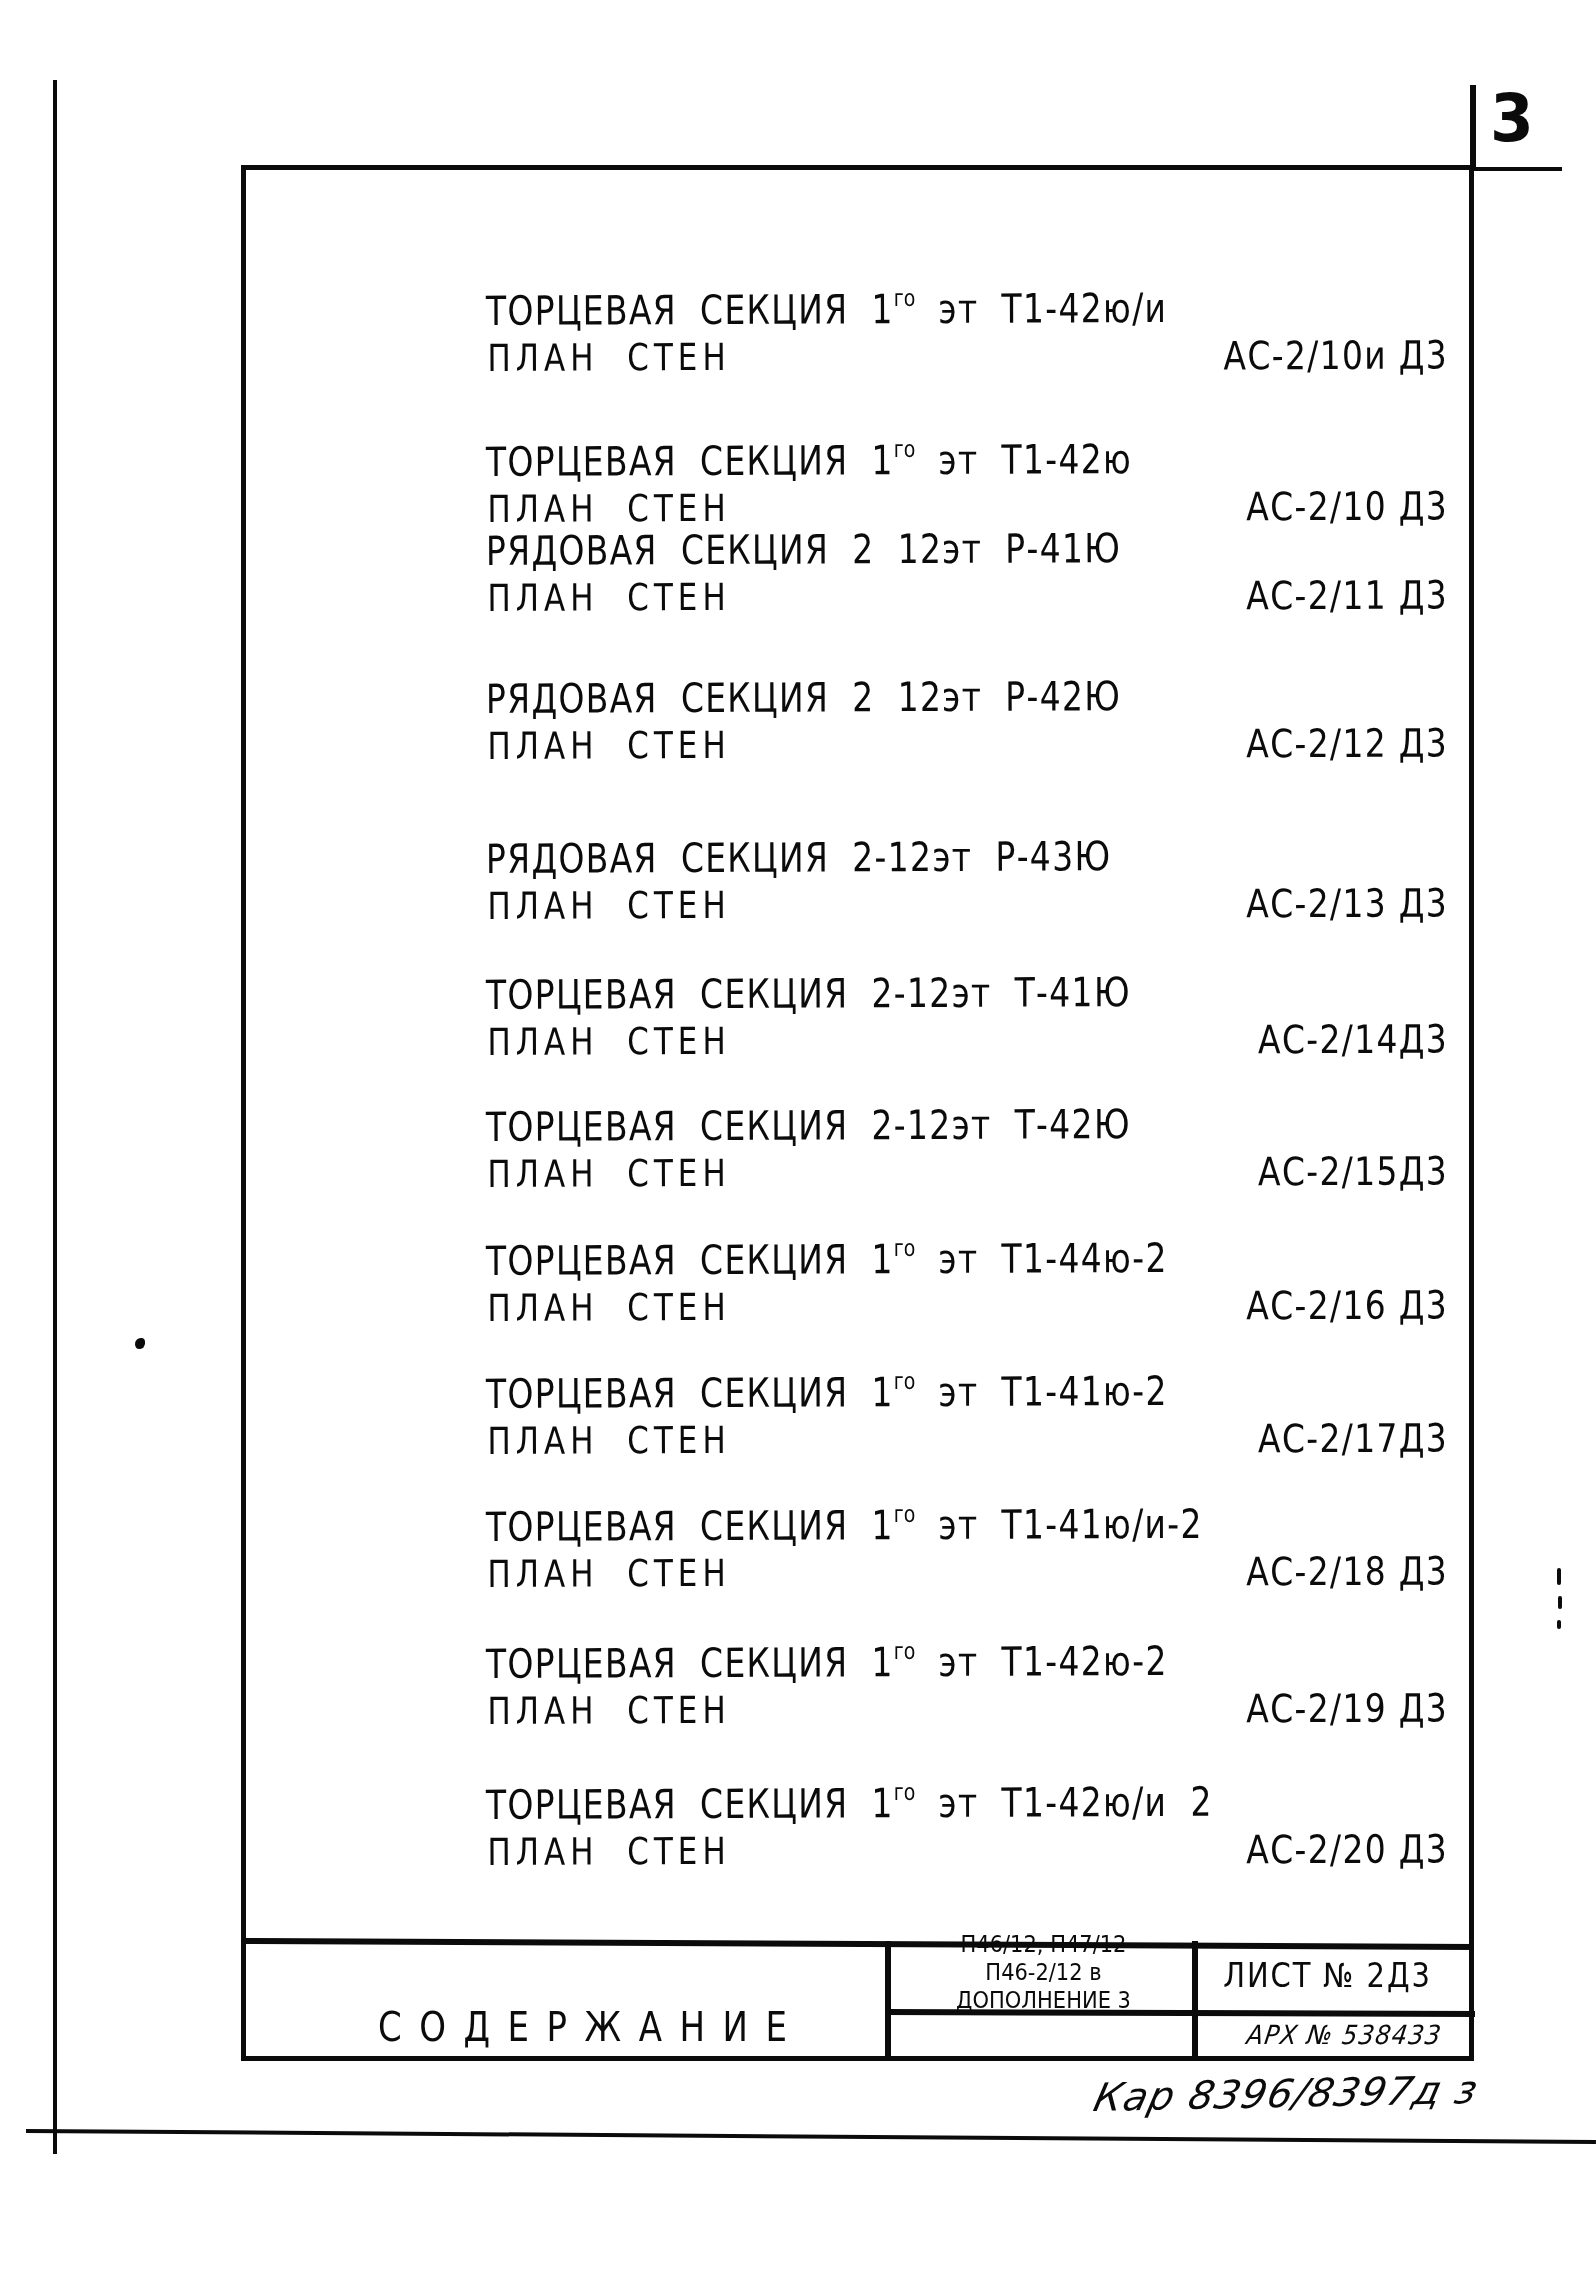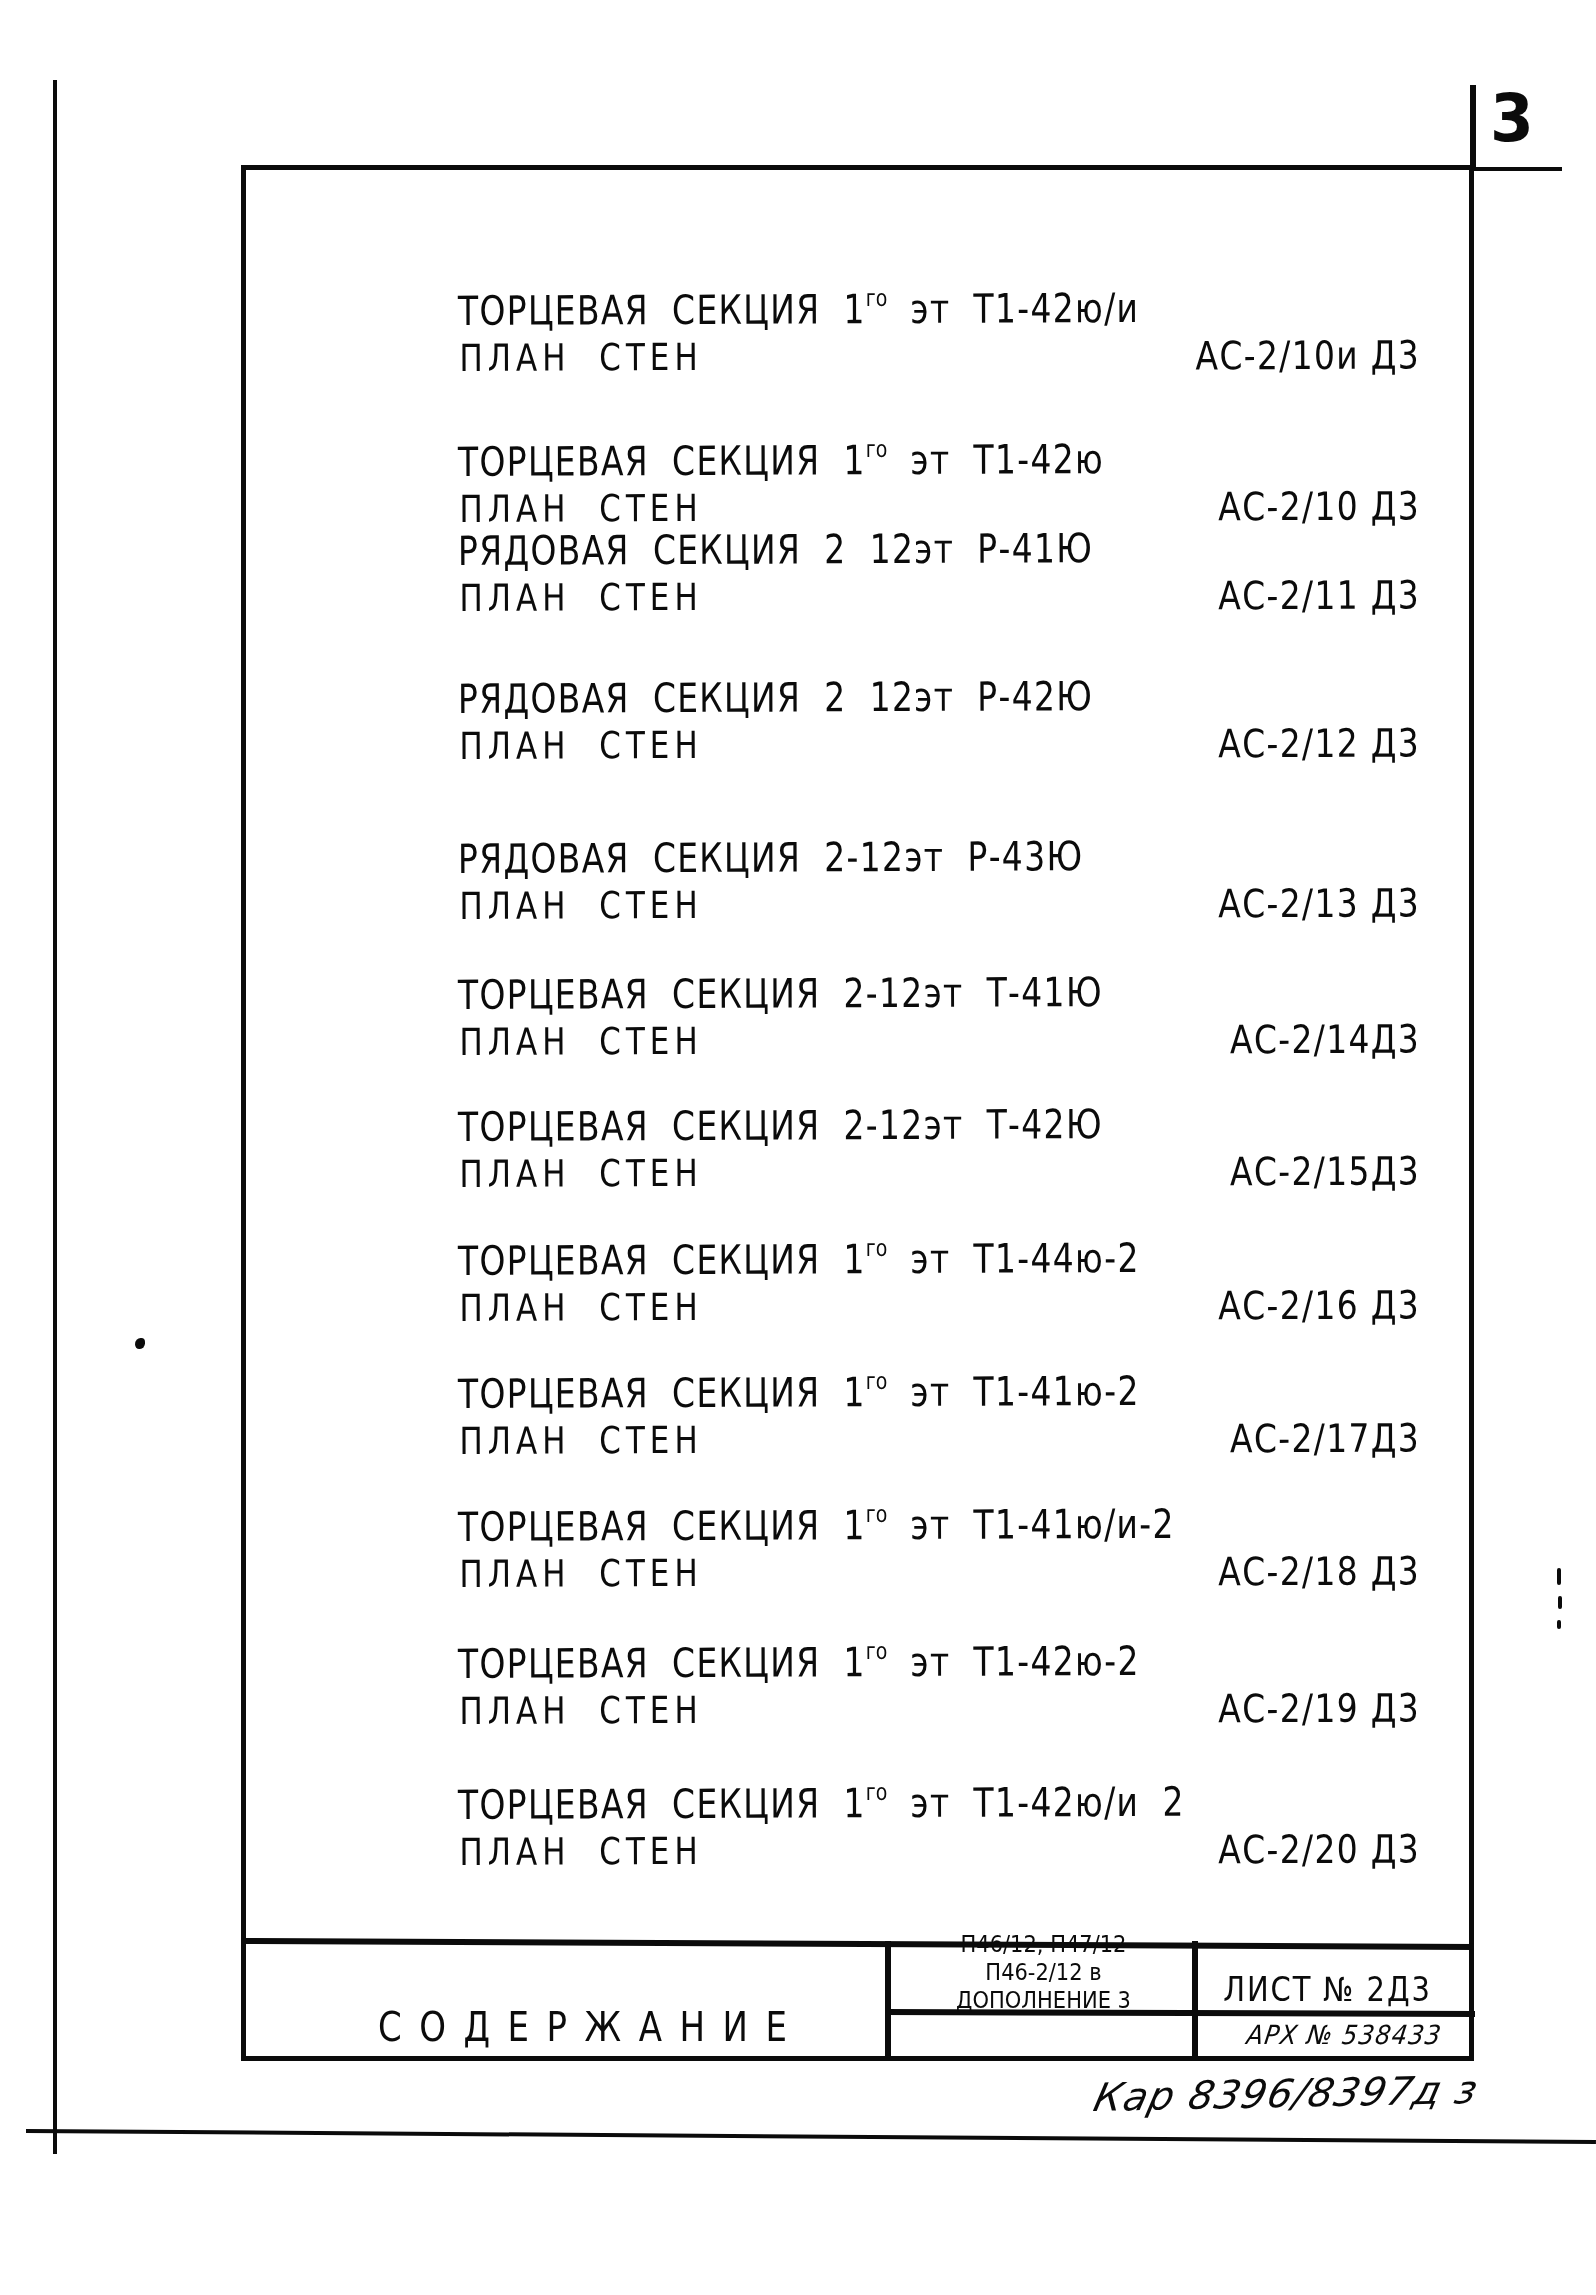--- a/index.html
+++ b/index.html
@@ -13,21 +13,21 @@
 
   
   .left-edge-line{left:53px;top:80px;width:3.8px;height:2074px;}
   .bottom-edge-line{left:26px;top:2129px;width:1570px;height:3.8px;transform:rotate(0.4deg);transform-origin:0 50%;}
   .main-frame{left:241px;top:165px;width:1233px;height:1896px;border:5.6px solid #0b0b0b;box-sizing:border-box;}
   .frame-ext-top{left:1474px;top:167px;width:88px;height:4.4px;}
   .frame-ext-right{left:1470px;top:85px;width:5.6px;height:85px;}
   .page-number{left:1490px;top:80px;font-size:63px;font-weight:bold;transform:scaleY(1.05);transform-origin:0 0;}
 
   
-  .entries{left:458px;top:282px;width:962px;height:1604px;}
+  .entries{left:486px;top:282px;width:962px;height:1604px;}
   .entry{position:absolute;left:0;right:0;height:94px;transform:rotate(-0.25deg);}
   .entry:nth-of-type(1){top:3.1px;}
   .entry:nth-of-type(2){top:154px;}
   .entry:nth-of-type(3){top:243px;}
   .entry:nth-of-type(4){top:391px;}
   .entry:nth-of-type(5){top:551px;}
   .entry:nth-of-type(6){top:687px;}
   .entry:nth-of-type(7){top:819px;}
   .entry:nth-of-type(8){top:953px;}
   .entry:nth-of-type(9){top:1086px;}
@@ -44,21 +44,21 @@
   .entry .code{white-space:nowrap;font-size:33px;letter-spacing:1.3px;transform:scaleY(1.18);transform-origin:100% 0;}
 
   
   .tb-top-line{left:241px;top:1938px;width:1233px;height:5.6px;transform:rotate(0.28deg);transform-origin:0 50%;}
   .tb-v1{left:885px;top:1941px;width:5.6px;height:119px;}
   .tb-v2{left:1192px;top:1941px;width:5.6px;height:119px;}
   .tb-h2{left:885px;top:2009px;width:590px;height:5.6px;transform:rotate(0.2deg);transform-origin:0 50%;}
   .content-cell{left:269px;top:1953px;width:627px;height:94px;display:flex;align-items:flex-end;justify-content:center;}
   .content-cell .txt{font-size:34px;letter-spacing:17.5px;margin-right:-17.5px;white-space:nowrap;transform:scaleY(1.2);font-weight:500;}
   .project-cell{left:893px;top:1930px;width:301px;height:81px;text-align:center;font-size:21px;line-height:26px;transform:scaleY(1.08);transform-origin:50% 0;font-weight:500;}
-  .sheet-cell{left:1193px;top:1944px;width:269px;height:63px;display:flex;align-items:flex-end;justify-content:center;}
+  .sheet-cell{left:1193px;top:1944px;width:269px;height:63px;display:flex;align-items:center;justify-content:center;}
   .sheet-cell .txt{font-size:29px;letter-spacing:1.9px;white-space:nowrap;transform:scaleY(1.15);font-weight:500;}
   .arch-cell{left:1206px;top:2012px;width:276px;height:45px;display:flex;align-items:center;justify-content:center;}
   .arch-cell .txt{font-size:24px;font-style:italic;letter-spacing:1.3px;white-space:nowrap;transform:skewX(-8deg) scaleY(1.1);}
   .signature{left:1100px;top:2075px;font-size:39px;font-style:italic;letter-spacing:1.3px;white-space:nowrap;transform:skewX(-14deg) rotate(-1.2deg);transform-origin:0 0;}
 
   
   .ink-dot{left:135px;top:1338px;width:10px;height:11.3px;border-radius:62% 40% 55% 45%;}
   .dash-a{left:1557px;top:1568px;width:4.4px;height:17px;border-radius:1.9px;}
   .dash-b{left:1558px;top:1596px;width:4.4px;height:13px;border-radius:1.9px;}
   .dash-c{left:1557px;top:1620px;width:3.8px;height:8.8px;border-radius:1.9px;}

